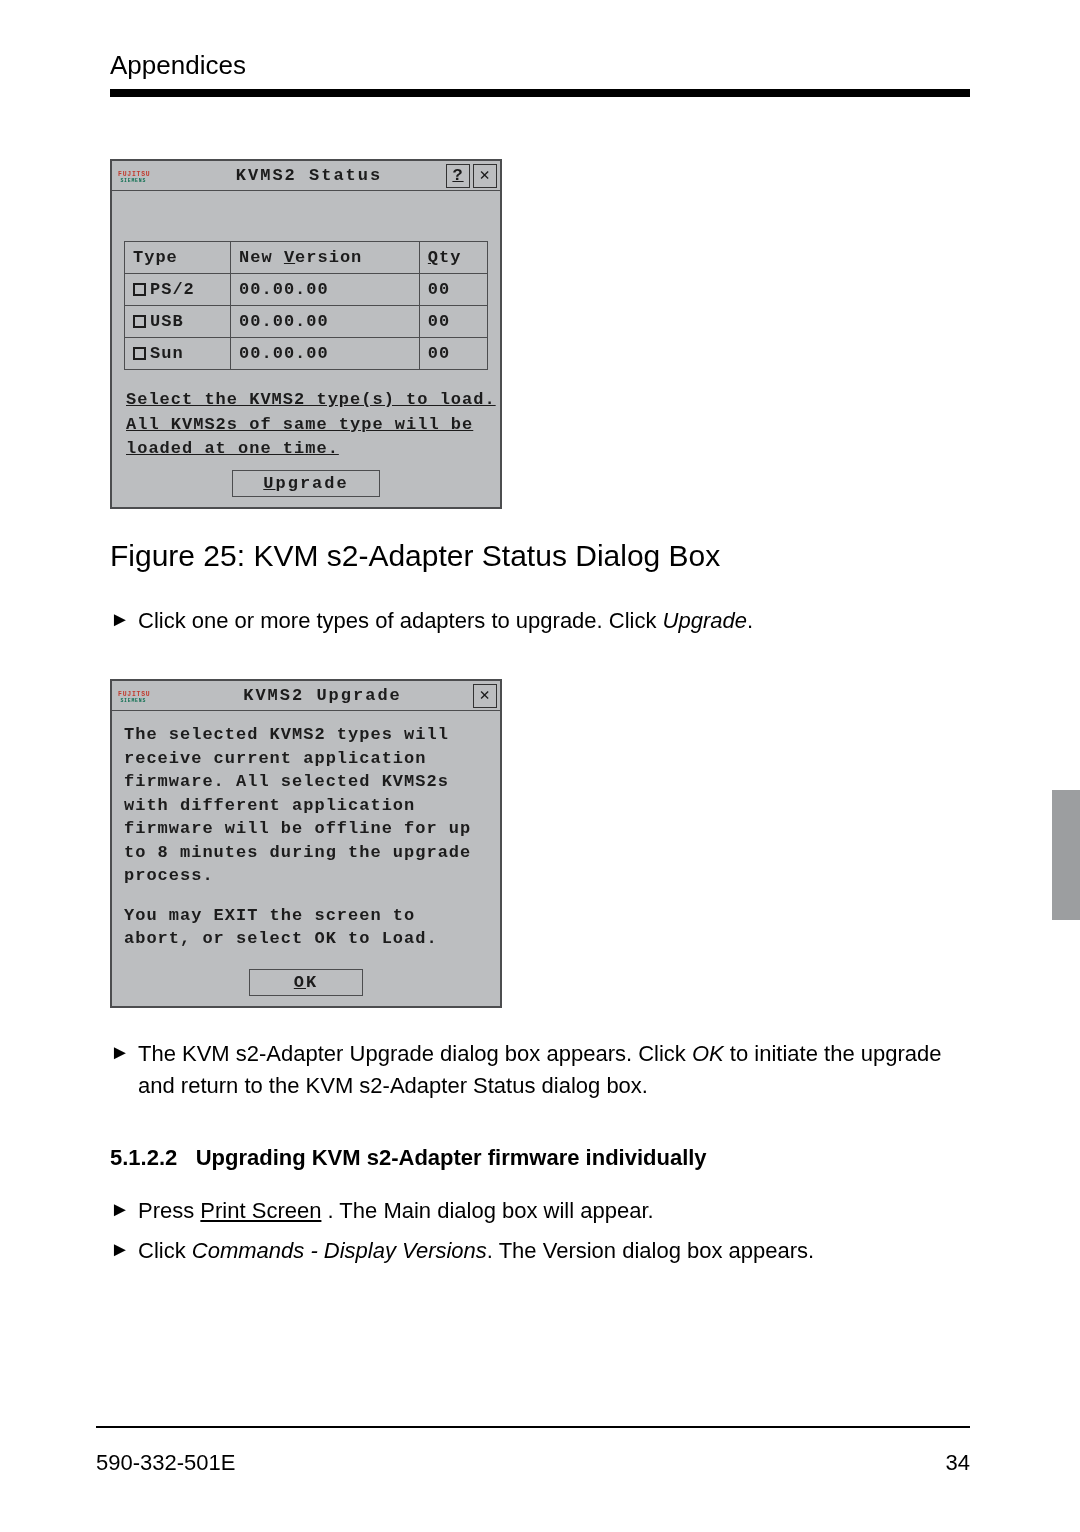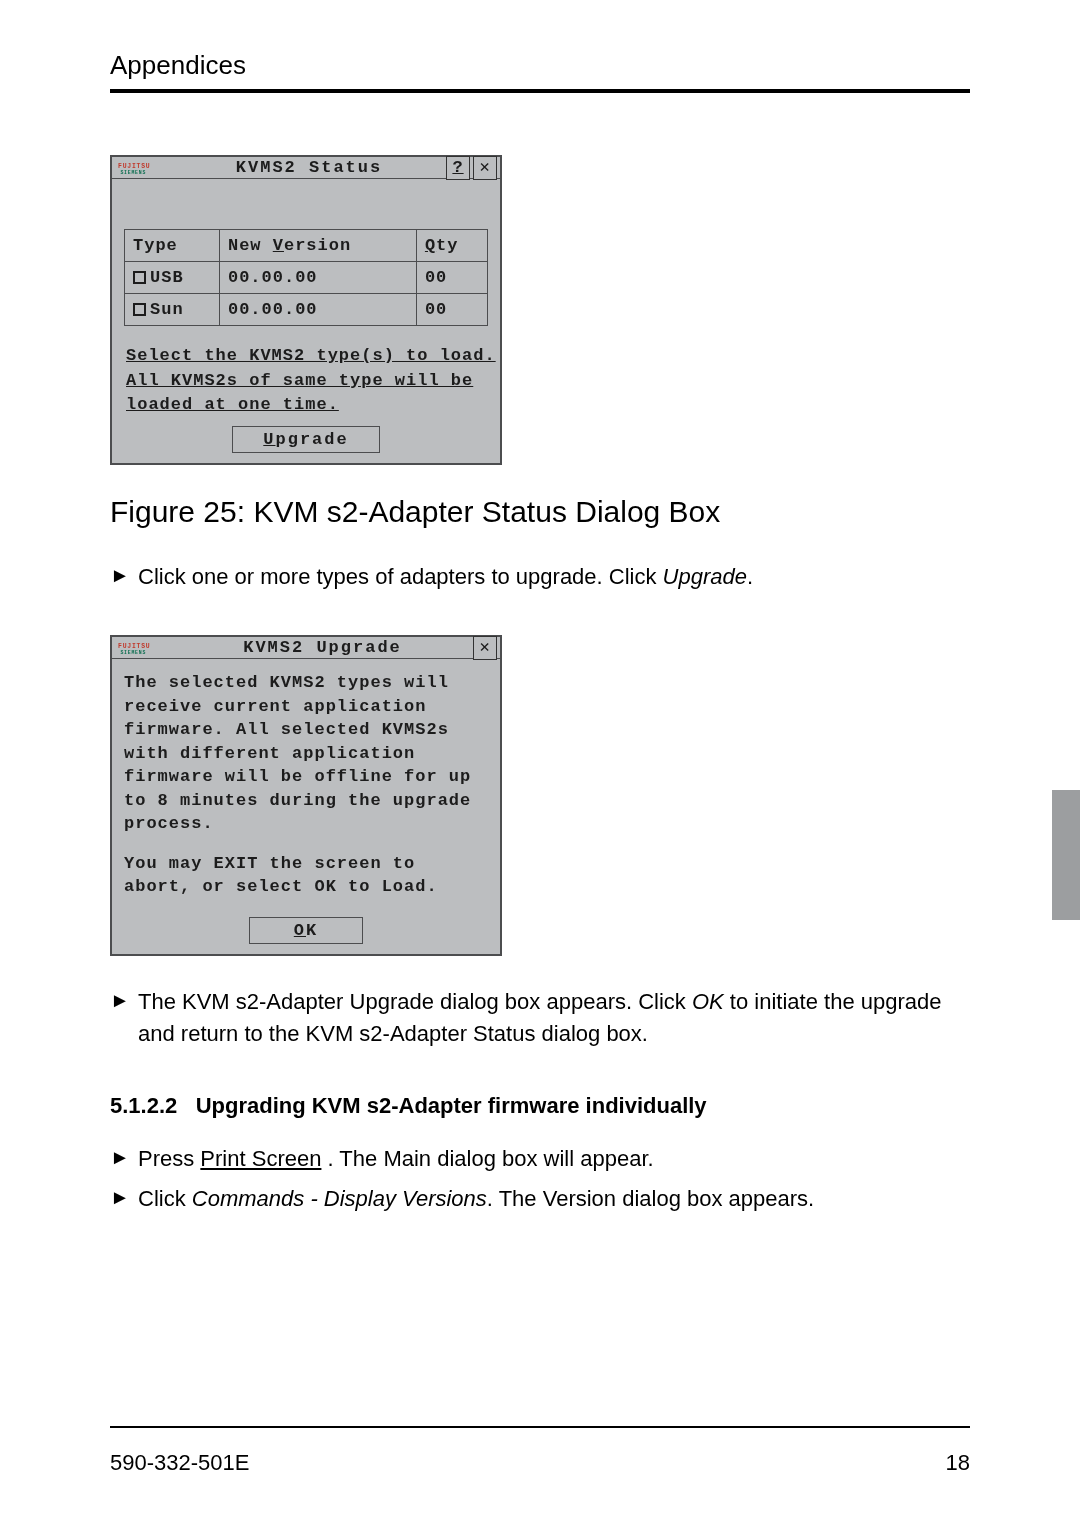--- a/index.html
+++ b/index.html
@@ -1,21 +1,21 @@
 <!DOCTYPE html>
 <html><head>
 <meta charset="utf-8">
 <style>
 * { margin:0; padding:0; box-sizing:border-box; }
 body { background:#fff; font-family:Arial,Helvetica,sans-serif; width:1080px; height:1532px; position:relative; color:#000; }
 .page { padding:50px 110px 40px 110px; position:relative; height:100%; }
-.hdr { display:flex; justify-content:space-between; font-size:26px; padding-bottom:8px; border-bottom:4px solid #000000; margin-bottom:62px; }
+.hdr { display:flex; justify-content:space-between; font-size:26px; padding-bottom:8px; border-bottom:8px solid #000000; margin-bottom:62px; }
 .hdr-right { font-weight:bold; }
 .dialog { background:#bcbec0; border:2px solid #4c4d4f; width:392px; font-family:"Courier New",monospace; font-weight:bold; font-size:17px; letter-spacing:1px; color:#1c1c1c; margin-bottom:30px; }
-.dlg-titlebar { display:flex; align-items:center; height:22px; border-bottom:1px solid #4c4d4f; }
+.dlg-titlebar { display:flex; align-items:center; height:30px; border-bottom:1px solid #4c4d4f; }
 .logo { width:60px; display:flex; align-items:center; justify-content:center; }
 .logo-svg { width:48px; height:16px; }
 .dlg-title { flex:1; text-align:center; letter-spacing:2px; }
 .tb-btn { width:24px; height:24px; border:1px solid #323232; display:flex; align-items:center; justify-content:center; margin-right:3px; font-size:17px; line-height:1; cursor:pointer; background:#bcbec0; }
 .tbl-wrap { padding:18px 12px 0 12px; }
 table { border-collapse:collapse; width:100%;margin-top:32px; }
 th,td { border:1px solid #4c4d4f; padding:6px 8px; text-align:left; font-weight:bold; letter-spacing:1px; }
 th .ul { text-decoration:underline; }
 .cb { display:inline-block; width:13px; height:13px; border:2px solid #1c1c1c; margin-right:4px; vertical-align:middle; }
 .hint { padding:18px 3px 6px 14px; line-height:1.45; letter-spacing:1px;text-decoration:underline; }
@@ -25,21 +25,21 @@
 .body-text { padding:12px 12px 16px 12px; line-height:1.38; letter-spacing:1px; }
 .caption { font-size:30px; margin:20px 0 32px 0; }
 .bullets { list-style:none; margin:0 0 42px 0; }
 .bullets li { display:flex; font-size:22px; line-height:1.48; margin-bottom:8px; }
 .arrow { width:28px; flex:none; font-size:20px; }
 .bullets li .txt { flex:1; }
 em.ital { font-style:italic; }
 .underline { text-decoration:underline; }
 .sect-head { font-size:22px; font-weight:bold; margin:10px 0 24px 0; }
 .side-tab { position:absolute; right:0; top:790px; width:28px; height:130px; background:#9c9ea0; }
-.footer { position:absolute; left:110px; right:110px; bottom:56px; border-top:2px solid #000; padding-top:22px; display:flex; justify-content:space-between; font-size:22px; }
+.footer { position:absolute; left:96px; right:110px; bottom:56px; border-top:2px solid #000; padding-top:22px; display:flex; justify-content:space-between; font-size:22px; }
 </style>
 </head>
 <body>
 
 <div class="page">
   <div class="hdr">
     <span>Appendices</span>
   </div>
 
   <div class="dialog">
@@ -58,20 +58,25 @@
           <span>✕</span>
         </div>
     </div>
     <div class="tbl-wrap">
       <table>
         <tbody>
             <tr>
           <th>Type</th>
           <th><span>New </span><span class="ul">V</span><span>ersion</span></th>
           <th><span class="ul">Q</span><span>ty</span></th>
+        </tr>
+        <tr>
+          <td><span class="cb"></span><span class="ul">P</span><span>S/2</span></td>
+          <td>00.00.00</td>
+          <td>00</td>
         </tr>
         <tr>
           <td><span class="cb"></span><span class="ul">U</span><span>SB</span></td>
           <td>00.00.00</td>
           <td>00</td>
         </tr>
         <tr>
           <td><span class="cb"></span><span class="ul">S</span><span>un</span></td>
           <td>00.00.00</td>
           <td>00</td>
@@ -138,15 +143,15 @@
     <li>
       <span class="arrow">►</span>
       <span class="txt"><span>Click </span><em class="ital">Commands - Display Versions</em><span>. The Version dialog box appears.</span></span>
     </li>
   </ul>
 
   <div class="side-tab"></div>
 
   <div class="footer">
     <span>590-332-501E</span>
-    <span>18</span>
+    <span>34</span>
   </div>
 </div>
 
 </body></html>

